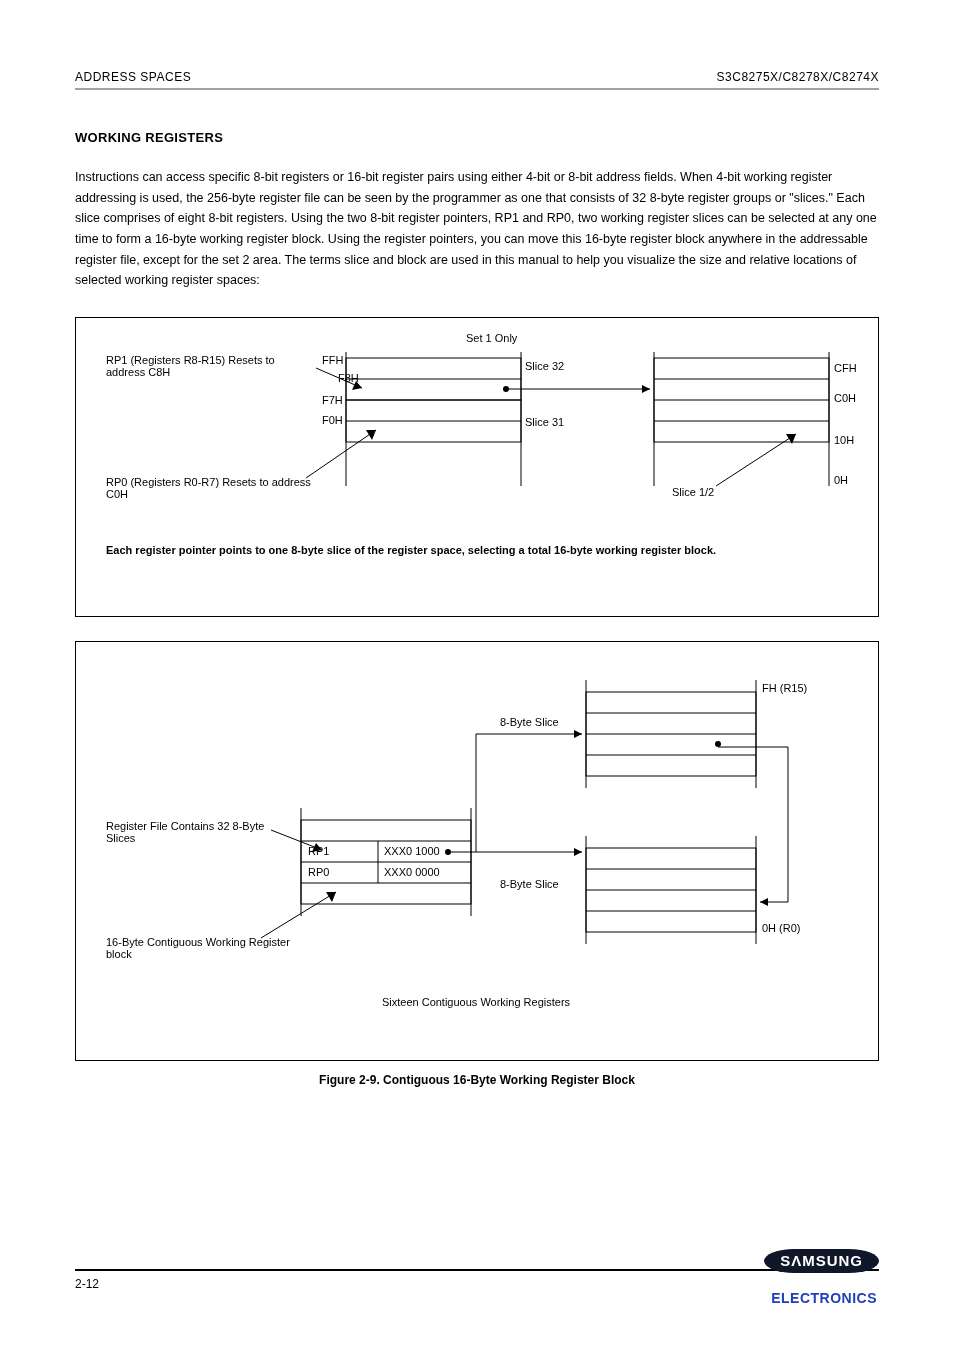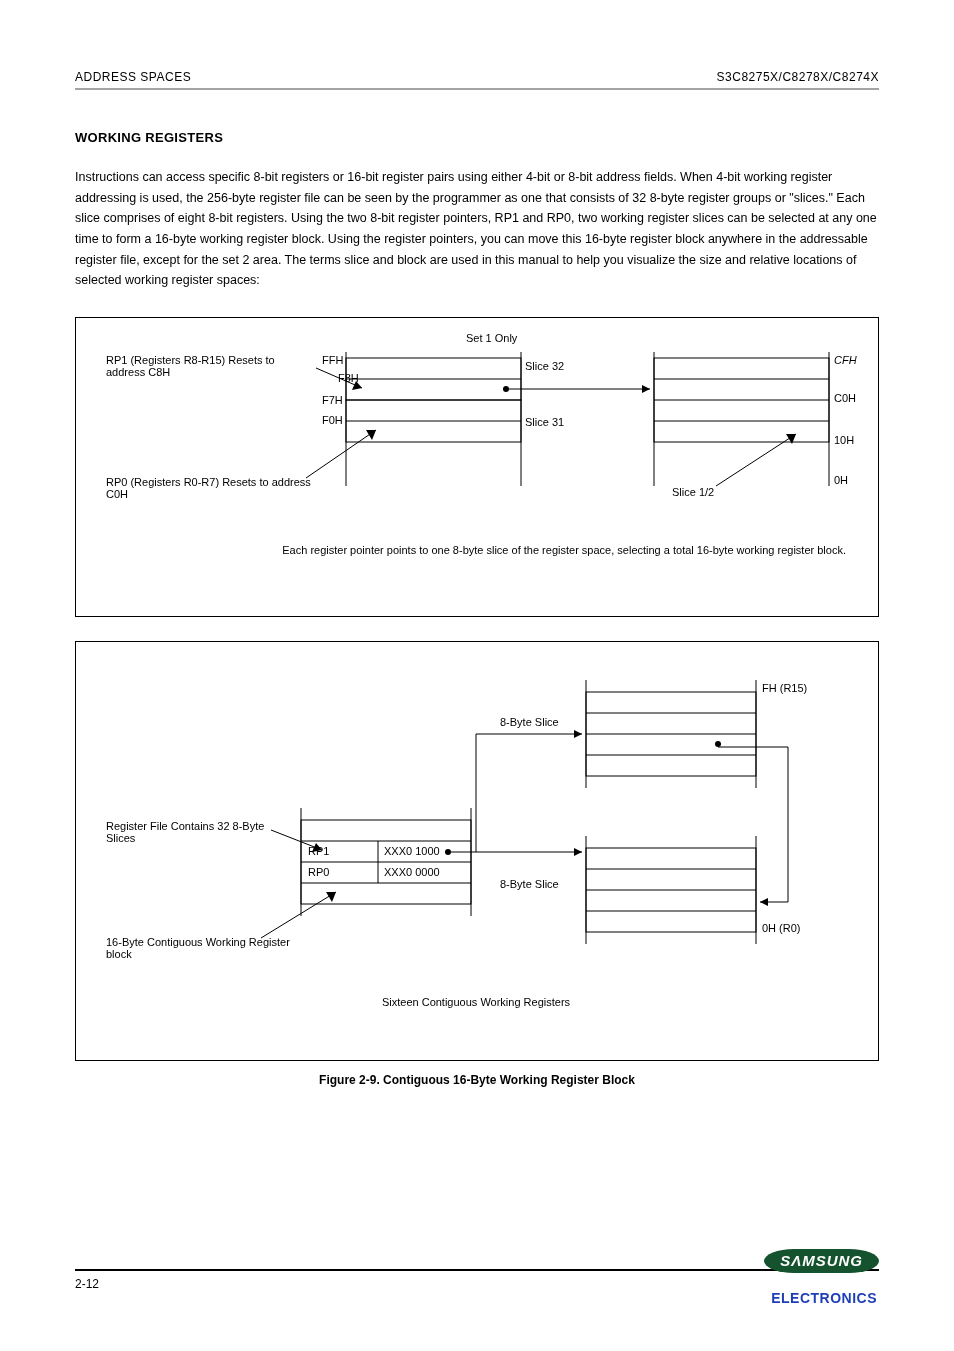--- a/index.html
+++ b/index.html
@@ -71,23 +71,22 @@
   }
   .logo-wrap {
     position: absolute;
     right: 75px;
     bottom: 45px;
     text-align: right;
   }
   .samsung-logo {
     font-family: Arial, sans-serif;
     font-weight: bold;
-    font-style: italic;
     color: #fff;
-    background: #14532d;
+    background: #0f172a;
     border-radius: 50px / 20px;
     padding: 3px 16px 4px 16px;
     display: inline-block;
     font-size: 15px;
     letter-spacing: 1px;
   }
   .electronics {
     color: #1f3fb8;
     font-size: 14px;
     font-weight: bold;
@@ -146,33 +145,33 @@
 
         <line x1="640" y1="168" x2="720" y2="116" stroke="#000"></line>
         <polygon points="720,116 710,116 716,126" fill="#000"></polygon>
       </svg>
 
       <div class="lbl" style="left:246px; top:36px;">FFH</div>
       <div class="lbl" style="left:246px; top:54px;padding-left:16px;">F8H</div>
       <div class="lbl" style="left:246px; top:76px;">F7H</div>
       <div class="lbl" style="left:246px; top:96px;">F0H</div>
 
-      <div class="lbl" style="left:758px; top:36px;font-style:italic;">CFH</div>
+      <div class="lbl" style="left:758px; top:44px;">CFH</div>
       <div class="lbl" style="left:758px; top:74px;">C0H</div>
       <div class="lbl" style="left:758px; top:116px;">10H</div>
       <div class="lbl" style="left:758px; top:156px;">0H</div>
 
       <div class="lbl" style="left:30px; top:36px; width:210px; white-space:normal;">RP1 (Registers R8-R15) Resets to address C8H</div>
       <div class="lbl" style="left:30px; top:158px; width:210px; white-space:normal;">RP0 (Registers R0-R7) Resets to address C0H</div>
 
       <div class="lbl" style="left:449px; top:42px;">Slice 32</div>
       <div class="lbl" style="left:449px; top:98px;">Slice 31</div>
       <div class="lbl" style="left:596px; top:168px;">Slice 1/2</div>
 
-      <div class="lbl" style="left:30px; top:226px; right:30px; white-space:normal; text-align:right; width:740px;">Each register pointer points to one 8-byte slice of the register space, selecting a total 16-byte working register block.</div>
+      <div class="lbl" style="left:30px; top:226px; right:30px; white-space:normal; text-align:left; width:740px;font-weight:bold;">Each register pointer points to one 8-byte slice of the register space, selecting a total 16-byte working register block.</div>
     </div>
   </div>
 
   <div class="fig-box" style="height:420px; margin-top:24px;">
     <div class="fig-content" style="height:100%;">
       <svg width="800" height="420" style="position:absolute;left:0;top:0;">
 
         <rect x="510" y="50" width="170" height="84" fill="none" stroke="#000"></rect>
         <line x1="510" y1="71" x2="680" y2="71" stroke="#000"></line>
         <line x1="510" y1="92" x2="680" y2="92" stroke="#000"></line>

